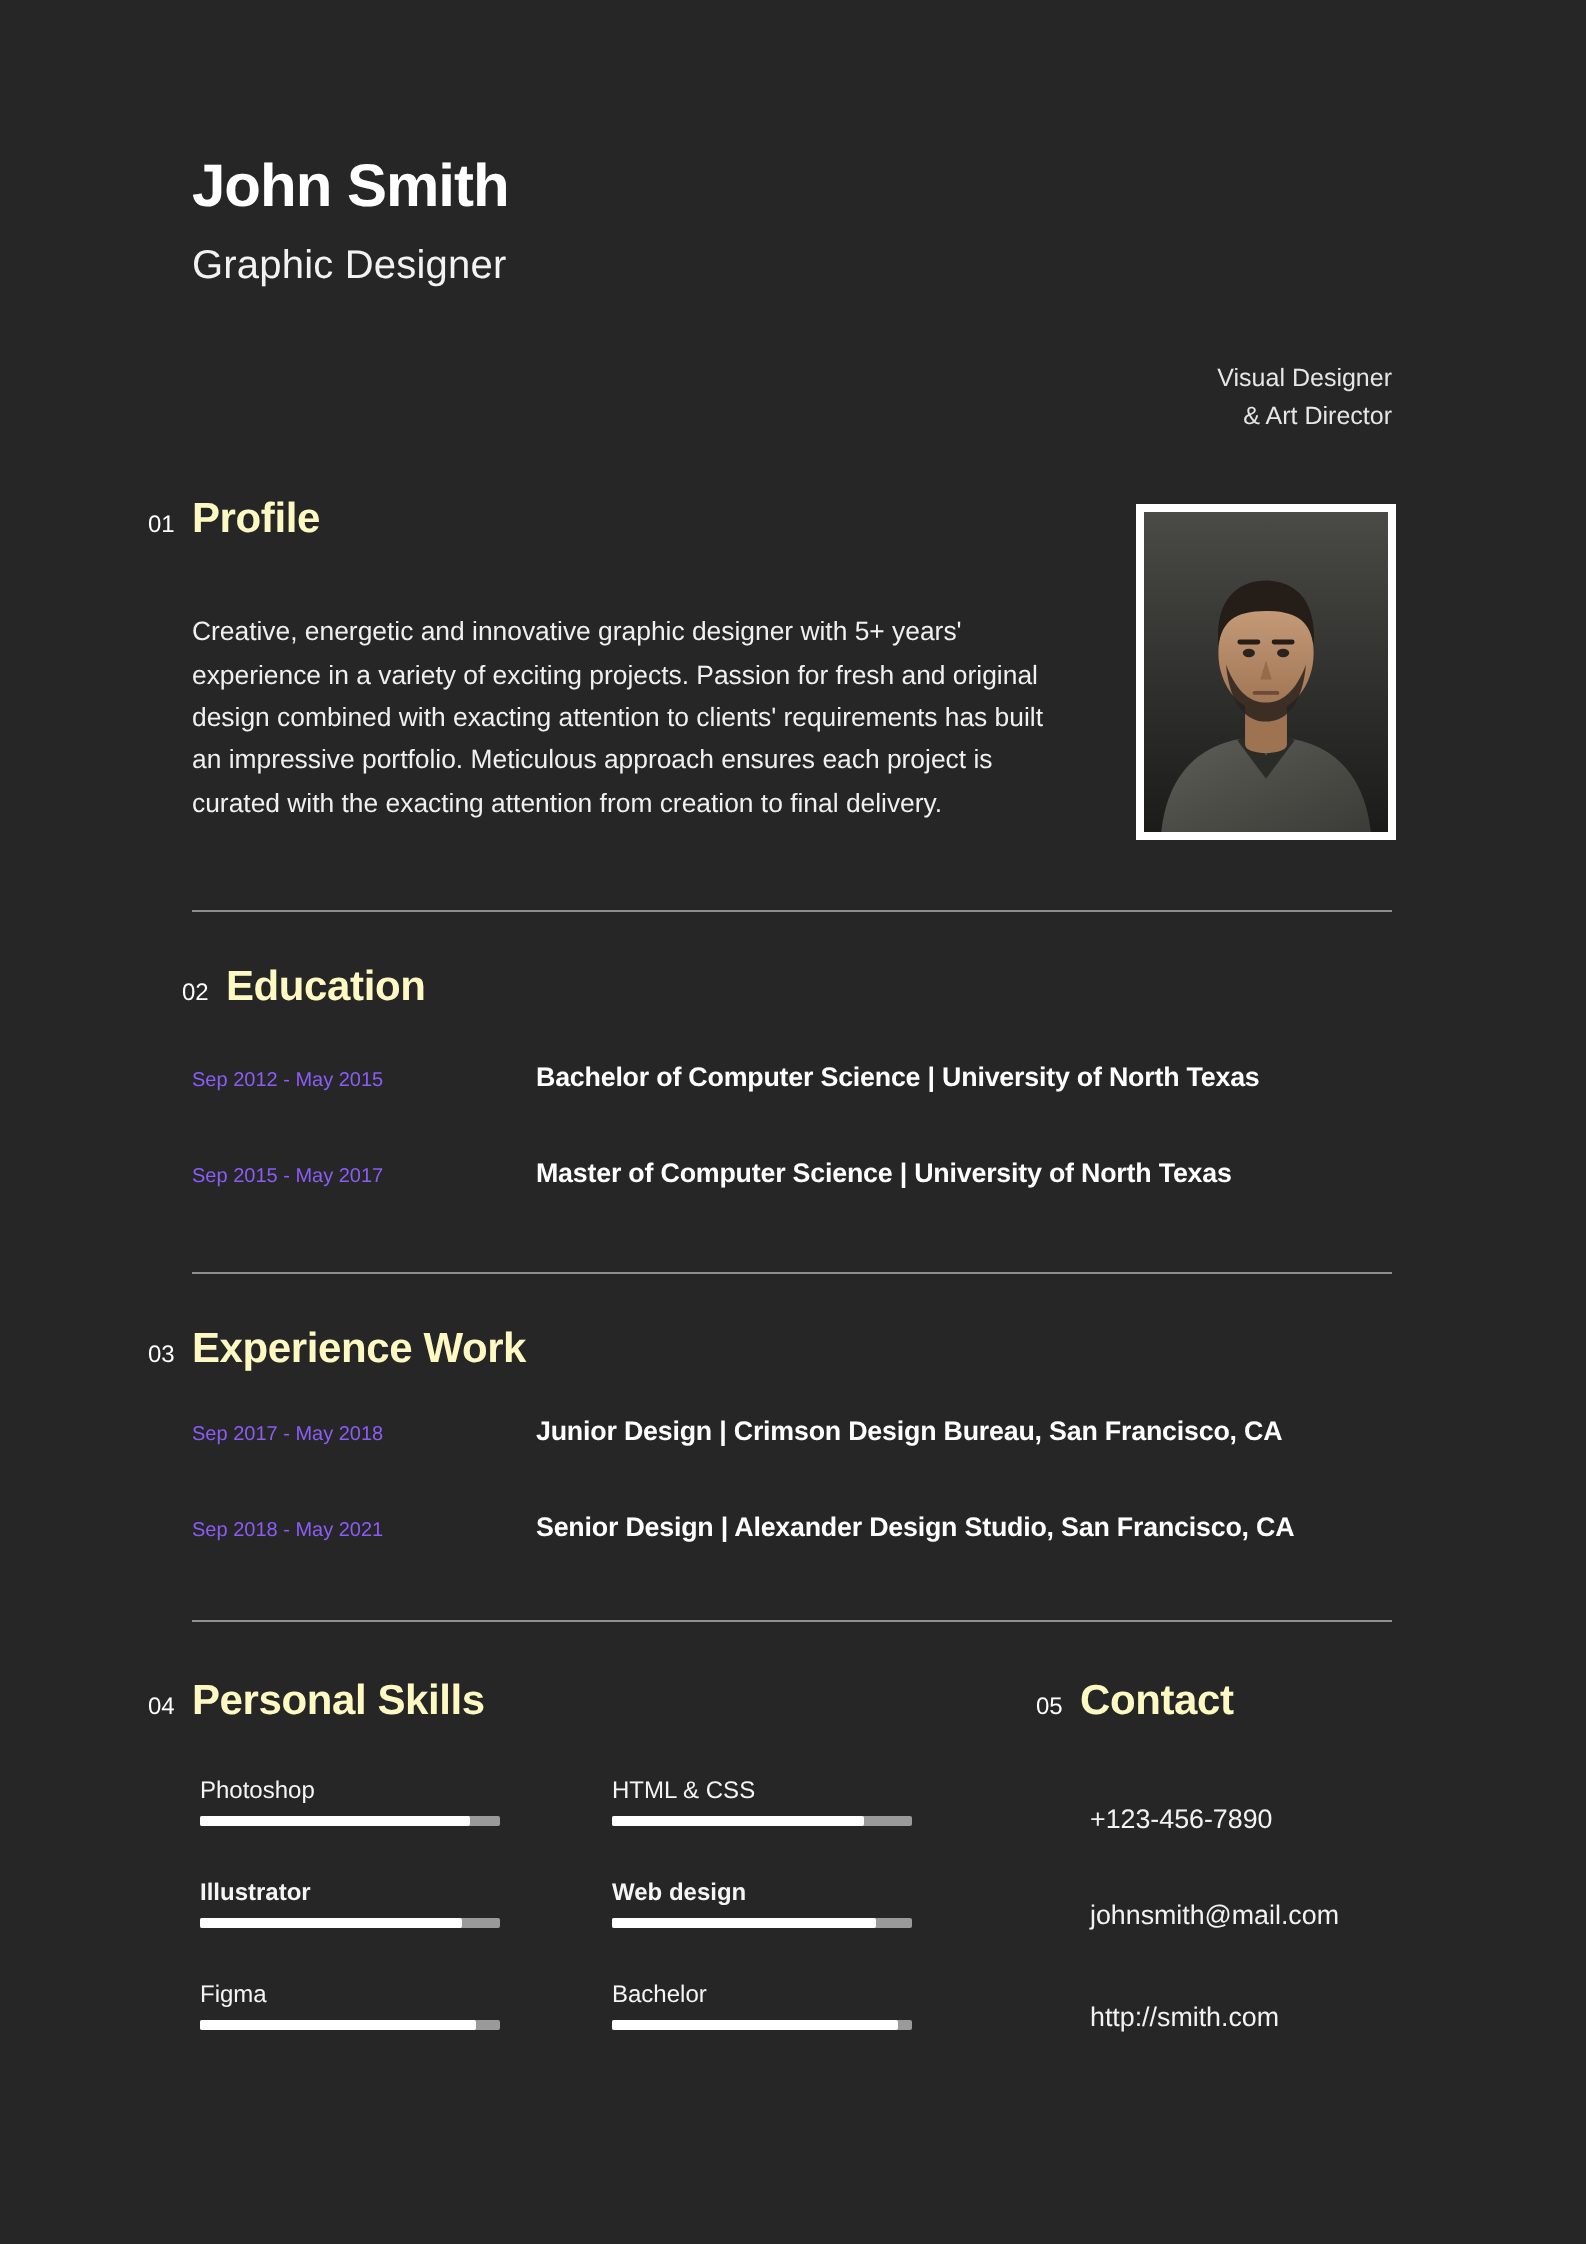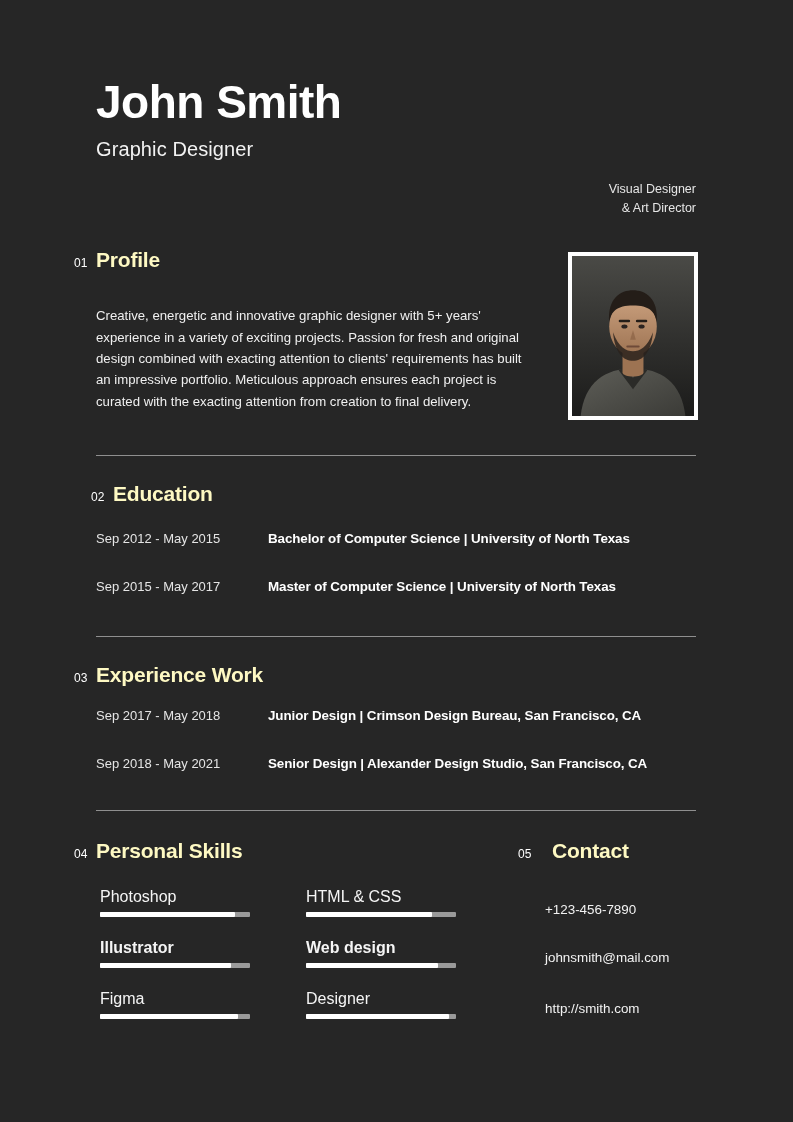--- a/index.html
+++ b/index.html
@@ -26,21 +26,21 @@
   }
 
   
   .header {
     position: absolute;
     left: 96px;
     top: 78px;
     width: 600px;
   }
   .name {
-    font-size: 46px;
+    font-size: 30px;
     font-weight: bold;
     letter-spacing: -0.5px;
     line-height: 1.05;
     margin: 0;
     color: #ffffff;
   }
   .role {
     font-size: 20px;
     font-weight: 400;
     margin: 12px 0 0 0;
@@ -120,45 +120,45 @@
 
   .entry {
     position: absolute;
     left: 96px;
     width: 620px;
     display: flex;
     align-items: baseline;
   }
   .entry .date {
     width: 172px;
-    font-size: 13px;
-    color: #e5e5e5;
+    font-size: 10px;
+    color: #8b5cf6;
     flex: 0 0 172px;
   }
   .entry .detail {
     font-size: 13.4px;
     font-weight: bold;
     color: #ffffff;
     letter-spacing: -0.1px;
   }
   #edu-row-0 { top: 531px; }
   #edu-row-1 { top: 579px; }
   #exp-row-0 { top: 708px; }
   #exp-row-1 { top: 756px; }
 
   
   #skills-head { left: 74px; top: 839px; }
-  #contact-head { left: 518px; top: 839px; gap: 12px; }
+  #contact-head { left: 518px; top: 839px; }
 
   .skill {
     position: absolute;
     width: 150px;
   }
   .skill-label {
-    font-size: 16px;
+    font-size: 12px;
     color: #f5f5f5;
     margin-bottom: 6px;
     display: block;
   }
   .bar-track {
     position: relative;
     width: 150px;
     height: 5px;
     background: #9a9a9a;
     border-radius: 1px;
@@ -314,21 +314,21 @@
       <div class="bar-fill" style="width: 84%;"></div>
     </div>
   </div>
   <div class="skill col2 row-b">
     <span class="skill-label">Web design</span>
     <div class="bar-track">
       <div class="bar-fill" style="width: 88%;"></div>
     </div>
   </div>
   <div class="skill col2 row-c">
-    <span class="skill-label">Designer</span>
+    <span class="skill-label">Bachelor</span>
     <div class="bar-track">
       <div class="bar-fill" style="width: 95%;"></div>
     </div>
   </div>
 
   <div class="section-head" id="contact-head">
     <span class="sec-num">05</span>
     <span class="sec-title">Contact</span>
   </div>
 

